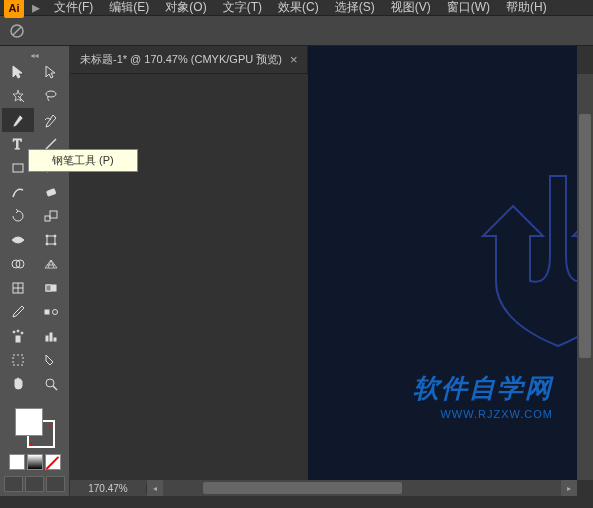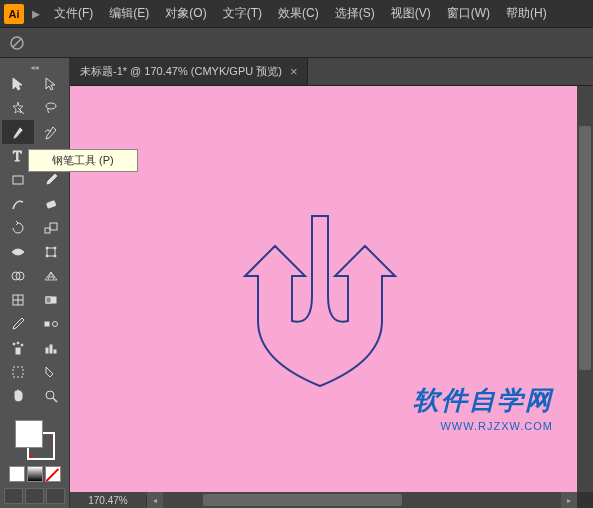--- a/index.html
+++ b/index.html
@@ -1,18 +1,18 @@
 <!DOCTYPE html>
 <html><head>
   <meta charset="utf-8">
   <style>
     * { margin: 0; padding: 0; box-sizing: border-box; }
     body { font-family: "Microsoft YaHei", sans-serif; background: #323232; width: 593px; height: 508px; overflow: hidden; }
     
-    .menubar { height: 28px; background: #323232; display: flex; align-items: center; padding: 0 4px; border-bottom: 1px solid #222; }
+    .menubar { height: 16px; background: #323232; display: flex; align-items: center; padding: 0 4px; border-bottom: 1px solid #222; }
     .ai-logo { width: 20px; height: 20px; background: #ff9a00; color: #2d0a00; font-weight: bold; font-size: 11px; display: flex; align-items: center; justify-content: center; border-radius: 2px; margin-right: 8px; }
     .menu-item { color: #ccc; font-size: 12px; padding: 4px 8px; cursor: pointer; }
     .expand-icon { color: #999; margin-right: 6px; cursor: pointer; }
     
     .top-options { height: 30px; background: #454545; border-bottom: 1px solid #222; display: flex; align-items: center; padding-left: 8px; }
     .nodoc-icon { width: 18px; height: 18px; display: flex; align-items: center; justify-content: center; }
     .nodoc-icon svg { width: 16px; height: 16px; }
     
     .main-area { display: flex; height: 450px; }
     
@@ -28,26 +28,26 @@
     .stroke-box { position: absolute; bottom: 0; right: 0; width: 28px; height: 28px; background: #535353; border: 2px solid #fff; }
     .stroke-box::after { content: ''; position: absolute; top: 3px; left: 3px; right: 3px; bottom: 3px; background: #535353; }
     .stroke-none { position: absolute; width: 120%; height: 2px; background: #f00; top: 50%; left: -10%; transform: rotate(-45deg); }
     
     .color-row { display: flex; gap: 2px; margin-top: 6px; justify-content: center; }
     .color-swatch { width: 16px; height: 16px; border: 1px solid #888; }
     
     .mode-row { display: flex; gap: 2px; margin-top: 6px; justify-content: center; }
     .mode-btn { width: 20px; height: 16px; background: #444; border: 1px solid #666; }
     
-    .document-area { flex: 1; display: flex; flex-direction: column; background: #323232; position: relative; }
+    .document-area { flex: 1; display: flex; flex-direction: row; background: #323232; position: relative; }
     .tab-bar { height: 28px; background: #454545; display: flex; border-bottom: 1px solid #222; }
     .doc-tab { background: #323232; color: #ccc; font-size: 11px; padding: 6px 10px; display: flex; align-items: center; gap: 8px; border-right: 1px solid #222; }
     .tab-close { color: #aaa; cursor: pointer; font-size: 13px; }
     
-    .canvas-area { flex: 1; background: #f9a8d4; position: relative; margin-right: 16px; margin-bottom: 16px; }
+    .canvas-area { flex: 1; background: #0f172a; position: relative; margin-right: 16px; margin-bottom: 16px; }
     
     .anchor-shape { position: absolute; left: 170px; top: 120px; }
     
     .watermark { position: absolute; right: 24px; bottom: 60px; text-align: right; }
     .watermark-cn { color: #1565c0; font-size: 26px; font-weight: bold; font-style: italic; letter-spacing: 2px; }
     .watermark-url { color: #1565c0; font-size: 11px; font-weight: normal; letter-spacing: 1px; margin-top: 2px; }
     
     .scrollbar-v { position: absolute; right: 0; top: 28px; bottom: 16px; width: 16px; background: #454545; }
     .scrollbar-h { position: absolute; left: 0; right: 16px; bottom: 0; height: 16px; background: #454545; display: flex; align-items: center; }
     .scroll-btn { width: 16px; height: 16px; background: #555; display: flex; align-items: center; justify-content: center; color: #aaa; font-size: 8px; }

